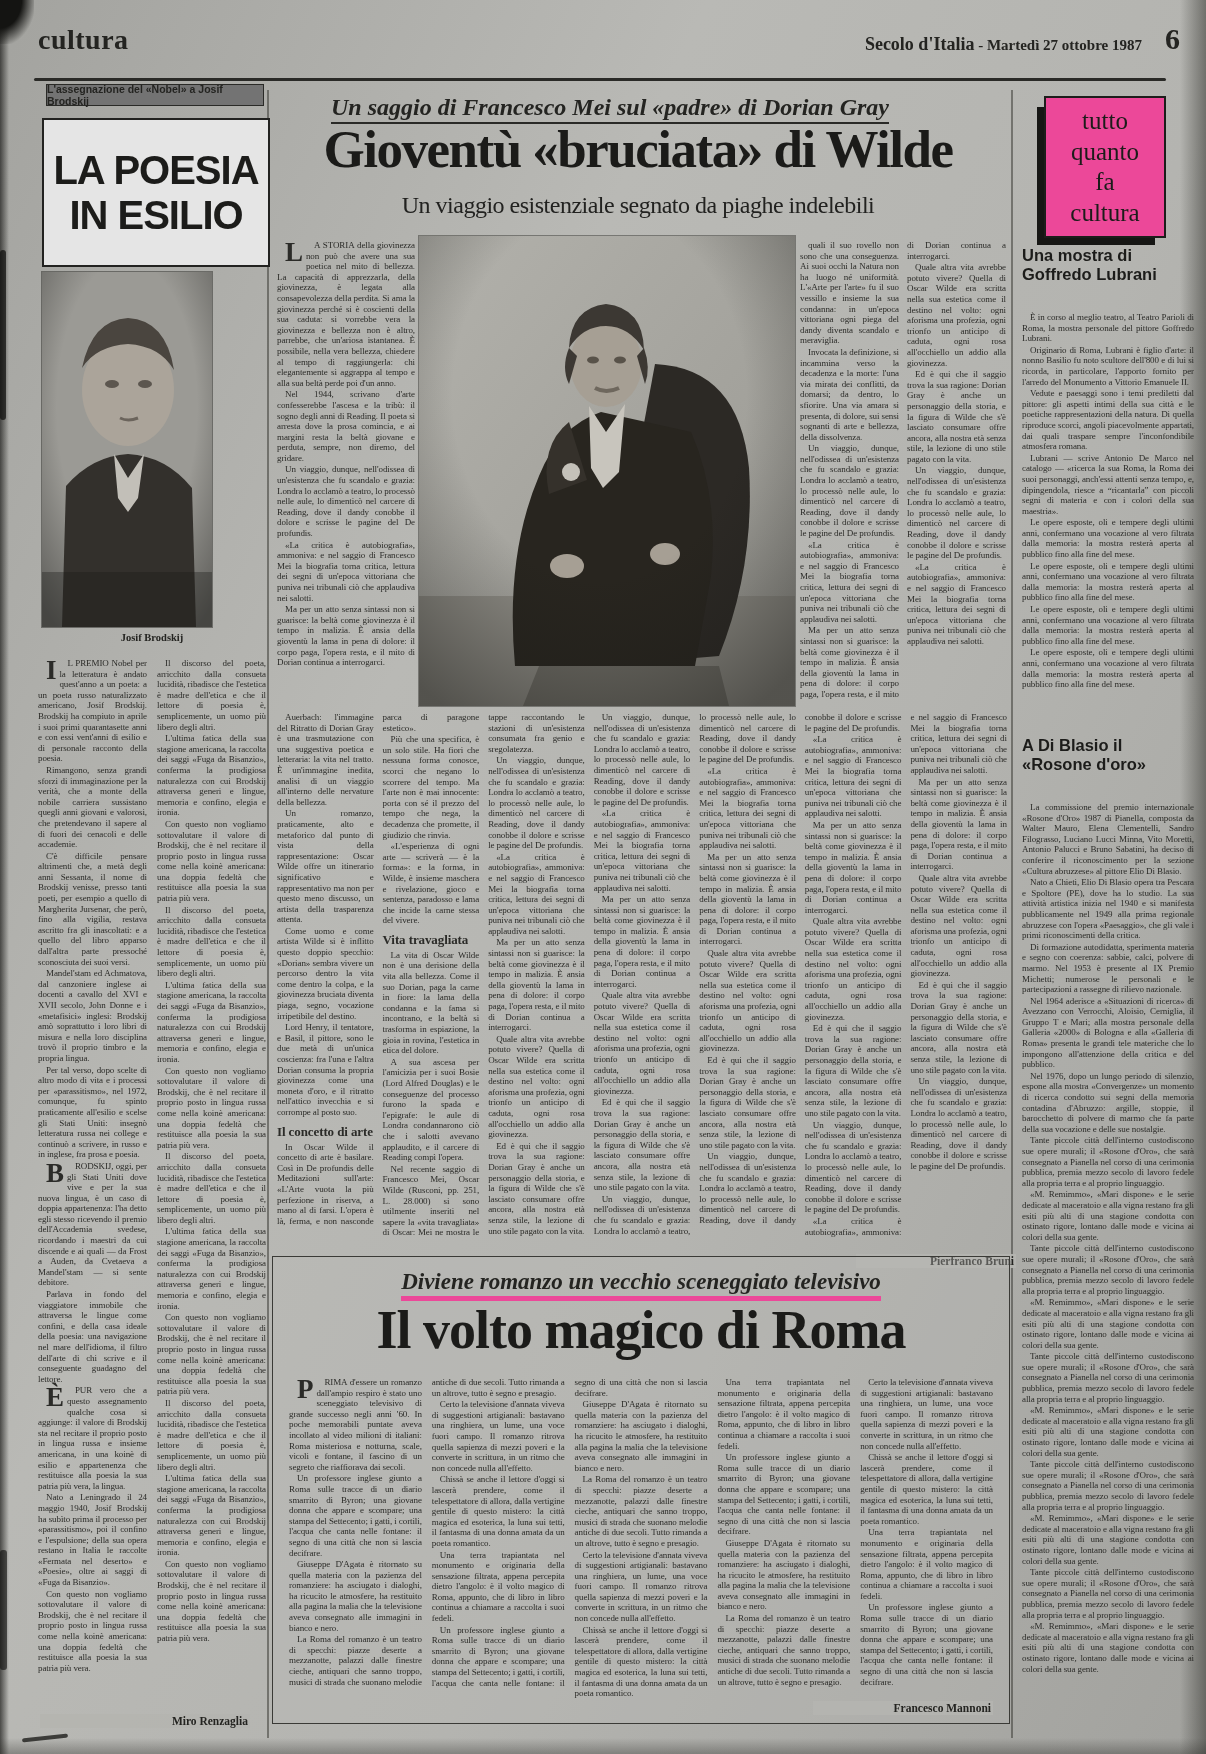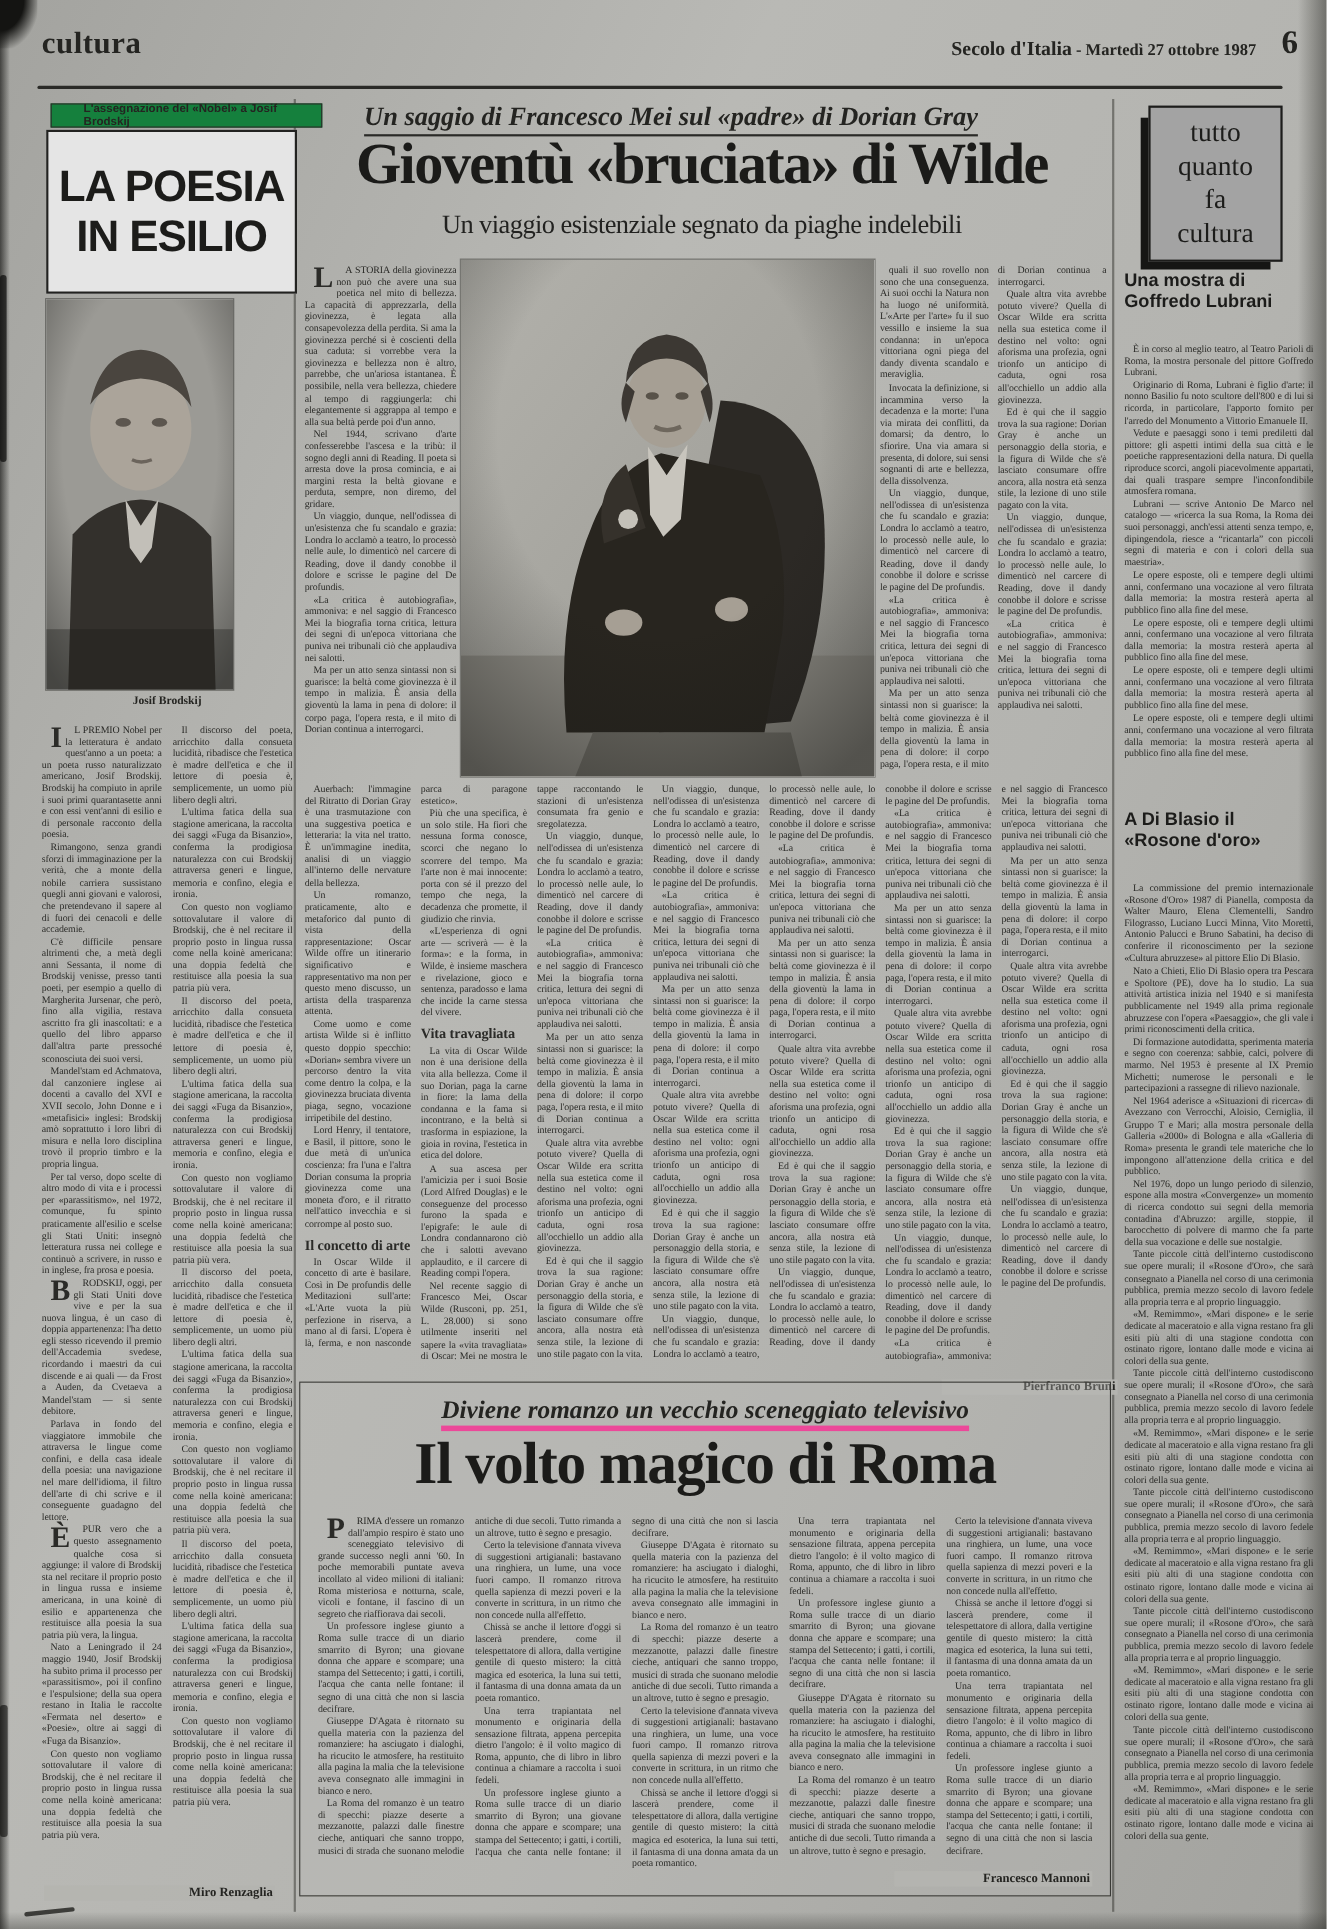--- a/index.html
+++ b/index.html
@@ -36,23 +36,23 @@
   
   .body-text{font-size:9px;line-height:10.6px;text-align:justify;color:#2b2b28;
     overflow:hidden;column-fill:auto;letter-spacing:-.1px;}
   .body-text p{margin:0 0 1px;text-indent:8px;}
   .dc{float:left;font-weight:bold;font-size:27px;line-height:22px;padding:1px 3px 0 0;}
   .xhead{font-size:13px;line-height:13px;font-weight:bold;margin:7px 0 4px;text-indent:0;}
   .byline{position:absolute;font-size:11.5px;font-weight:bold;text-align:right;
     background:rgba(180,180,176,.95);padding:1px 2px 1px 8px;margin-top:26px;}
 
   
-  .kicker-box-left{position:absolute;left:46px;top:94px;width:216px;height:20px;
-    border:1.5px solid #2a2a27;background:#15803d;display:flex;align-items:center;justify-content:center;
-    font-family:"Liberation Sans",sans-serif;font-size:10.5px;font-weight:bold;padding-left:29px;}
+  .kicker-box-left{position:absolute;left:46px;top:84px;width:216px;height:20px;
+    border:1.5px solid #2a2a27;background:#737373;display:flex;align-items:center;justify-content:center;
+    font-family:"Liberation Sans",sans-serif;font-size:10.5px;font-weight:bold;}
   .headline-box-left{position:absolute;left:42px;top:118px;width:224px;height:145px;
     border:2.5px solid #222220;background:#e5e5e5;display:flex;align-items:center;justify-content:center;text-align:center;
     font-family:"Liberation Sans",sans-serif;font-size:40px;font-weight:bold;line-height:1.12;letter-spacing:-1px;color:#1c1c1a;}
   .photo-left{position:absolute;left:42px;top:272px;width:170px;height:355px;box-shadow:0 0 0 1px rgba(40,40,36,.5);}
   .caption-left{position:absolute;left:42px;top:632px;width:220px;text-align:center;
     font-size:10.5px;font-weight:bold;}
   .left-body{position:absolute;left:38px;top:658px;width:228px;height:1024px;column-count:2;column-gap:10px;}
   .left-byline{left:40px;top:1688px;width:200px;}
 
   
@@ -75,21 +75,21 @@
   .bottom-kicker{position:absolute;left:0;top:12px;width:736px;text-align:center;
     font-size:23px;font-style:italic;font-weight:bold;}
   .bottom-kicker span{border-bottom:5px solid #ec4899;padding-bottom:2px;}
   .bottom-headline{position:absolute;left:0;top:42px;width:736px;text-align:center;
     font-size:54px;font-weight:bold;letter-spacing:-1px;color:#1b1b19;}
   .bottom-body{position:absolute;left:16px;top:120px;width:704px;height:322px;column-count:5;column-gap:10px;}
   .bottom-byline{right:16px;bottom:8px;width:170px;}
 
   
   .tqfc-box{position:absolute;left:1044px;top:96px;width:118px;height:138px;
-    border:2px solid #1d1d1b;background:#a3a3a3;box-shadow:-9px 9px 0 -2px #161614;
+    border:2px solid #1d1d1b;background:#ec4899;box-shadow:-9px 9px 0 -2px #161614;
     display:flex;flex-direction:column;align-items:center;justify-content:center;
     font-size:25px;line-height:1.22;color:#1c1c1a;}
   .side-title{position:absolute;left:1022px;width:160px;
     font-family:"Liberation Sans",sans-serif;font-size:16.5px;font-weight:bold;line-height:1.15;color:#1c1c1a;}
   .t1{top:246px;}
   .t2{top:736px;}
   .side-body{position:absolute;left:1022px;width:172px;}
   .sb1{top:312px;height:408px;}
   .sb2{top:802px;height:918px;}
 </style>

